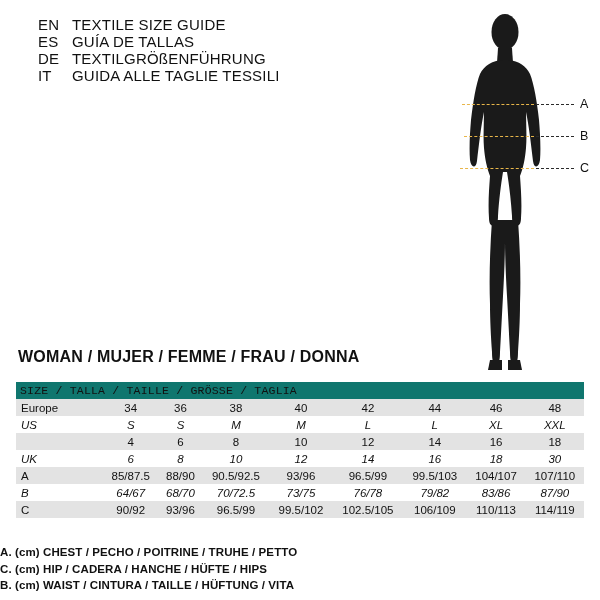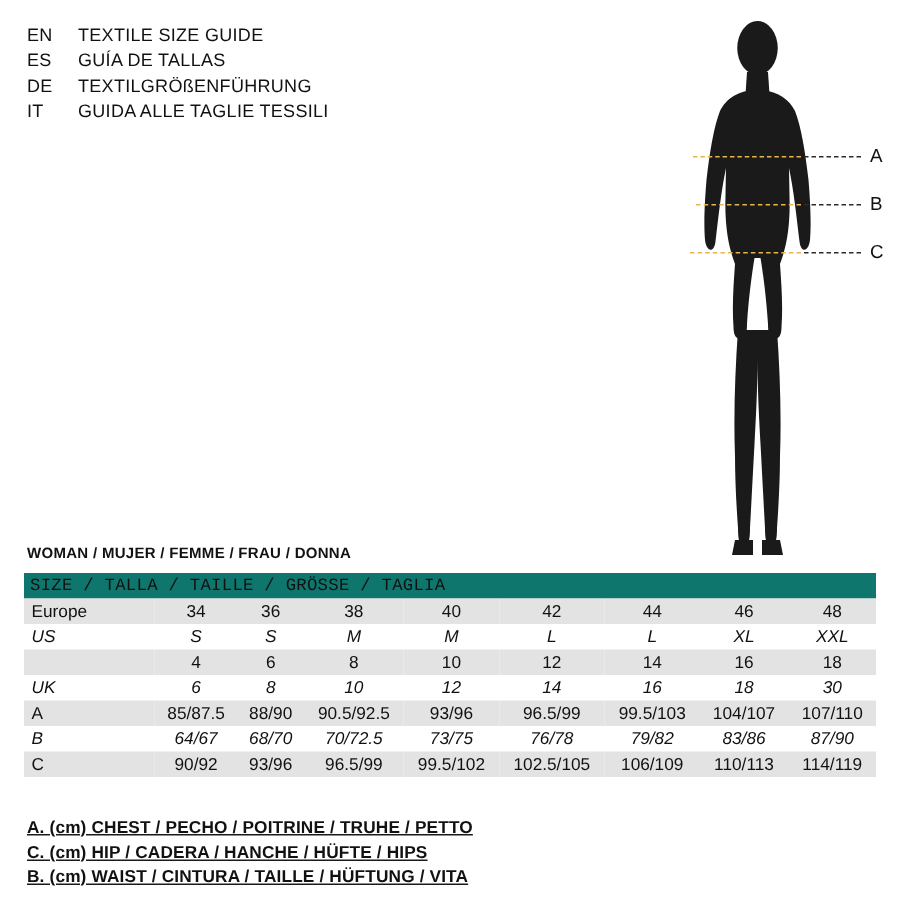--- a/index.html
+++ b/index.html
@@ -25,22 +25,23 @@
   .lang-block {
     position: absolute;
     left: 18px;
     top: 16px;
     width: 300px;
   }
   .lang-row {
     display: flex;
     align-items: baseline;
     height: 17px;
-    font-size: 12px;
+    font-size: 15px;
     letter-spacing: 0.2px;
+    margin-left: 20px;
   }
   .lang-code {
     width: 34px;
     flex: 0 0 34px;
     color: #111;
   }
   .lang-text {
     color: #111;
   }
 
@@ -68,22 +69,22 @@
   .measure-label {
     position: absolute;
     font-size: 12.5px;
     color: #111;
   }
 
   
   .woman-title {
     position: absolute;
     left: 18px;
-    top: 364px;
-    font-size: 10px;
+    top: 348px;
+    font-size: 16px;
     font-weight: bold;
     letter-spacing: 0.2px;
     color: #111;
   }
   table.size-table {
     position: absolute;
     left: 16px;
     top: 382px;
     width: 568px;
     border-collapse: collapse;
@@ -112,24 +113,23 @@
     background: #e3e3e3;
   }
   tr.plain td {
     background: #ffffff;
     font-style: italic;
   }
 
   
   .notes {
     position: absolute;
-    left: 18px;
+    left: 0;
     top: 544px;
     width: 560px;
-    text-decoration: underline;
   }
   .note-row {
     font-size: 11.5px;
     font-weight: bold;
     line-height: 16.5px;
     color: #111;
     letter-spacing: 0.1px;
   }
 </style>
 </head>

